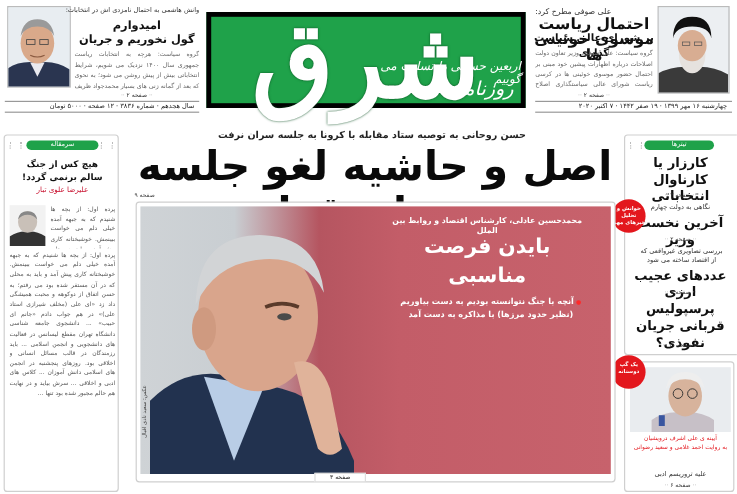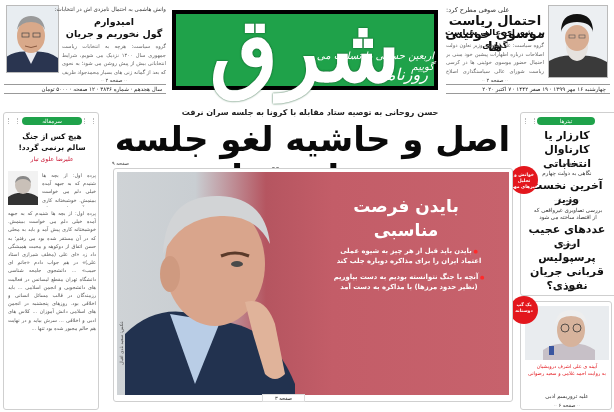--- a/index.html
+++ b/index.html
@@ -206,21 +206,21 @@
       <path d="M45 130 L70 200 L95 138 Z" fill="#b9cde6"></path>
       <ellipse cx="90" cy="80" rx="50" ry="62" fill="#d9a58c"></ellipse>
       <path d="M38 70 Q40 10 95 12 Q140 14 145 60 Q130 30 95 32 Q55 34 38 70 Z" fill="#d2d4d6"></path>
       <ellipse cx="45" cy="90" rx="10" ry="18" fill="#cf9a80"></ellipse>
       <path d="M96 72 Q110 66 124 72" stroke="#5a3a2a" stroke-width="3" fill="none"></path>
       <ellipse cx="112" cy="80" rx="6" ry="3" fill="#4a4a4a"></ellipse>
       <path d="M120 118 Q140 112 150 140 L160 190 Q150 200 140 190 L128 150 Z" fill="#e0b39a"></path>
     </svg>
     <div class="photo-credit">عکس: سعید نادی اقبال</div>
 
+    <div class="feature-byline">محمدحسین عادلی، کارشناس اقتصاد و روابط بین الملل</div>
     <div class="feature-title">بایدن فرصت مناسبی</div>
 
     <div class="bullets">
-      <div class="bullet">بایدن باید قبل از هر چیز به شیوه عملی اعتماد ایران را برای مذاکره دوباره جلب کند</div>
       <div class="bullet">آنچه با جنگ نتوانسته بودیم به دست بیاوریم (نظیر حدود مرزها) با مذاکره به دست آمد</div>
     </div>
   </div>
   <div class="feature-ref">صفحه ۳</div>
 </div>
 
 </body></html>

